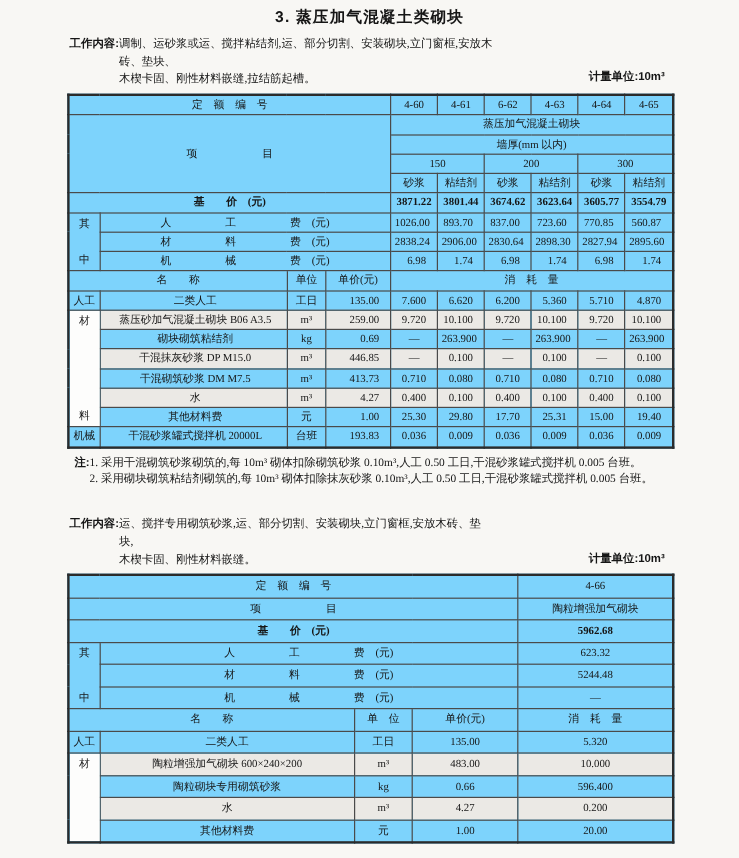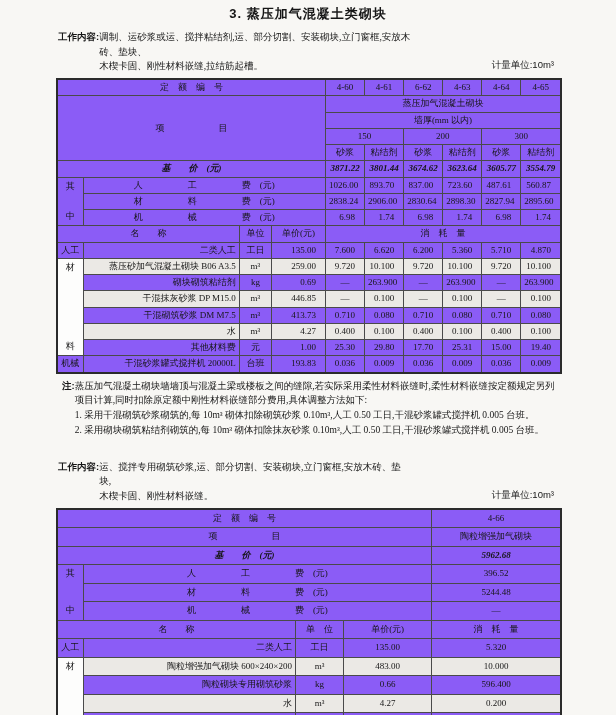--- a/index.html
+++ b/index.html
@@ -19,32 +19,32 @@
   .wc { position:relative; font-size:9.5px; line-height:1.55; margin:0 0 4px 2px; }
   .wc-flex { display:flex; }
   .wc-label {
     font-family:"Liberation Sans","DejaVu Sans",sans-serif;
     font-weight:bold; white-space:nowrap; flex:0 0 auto;
   }
   .wc-lines { flex:1; padding-right:150px; }
   .unit {
     position:absolute; right:8px; bottom:1px;
     font-family:"Liberation Sans","DejaVu Sans",sans-serif;
-    font-weight:normal; font-size:9.5px; white-space:nowrap;
-  }
-  table { width:100%; border-collapse:collapse; table-layout:fixed; font-size:9px; background:#8b5cf6; }
+    font-weight:bold; font-size:9.5px; white-space:nowrap;
+  }
+  table { width:100%; border-collapse:collapse; table-layout:fixed; font-size:9px; background:#7dd3fc; }
   table { border:2px solid #2b2b2b; }
   td {
     border:1px solid #4a4a4a; padding:2px 3px; text-align:center;
     line-height:1.25; overflow:hidden; white-space:nowrap; height:11px;
   }
   .t2 td { padding:3px 3px; height:11.5px; }
   tr.rule-t td { border-top:1.7px solid #2b2b2b; }
-  .bold { font-weight:bold;font-style:italic; }
-  .name-cell { text-align:right; padding-left:6px; }
+  .bold { font-weight:bold; }
+  .name-cell { text-align:center; padding-left:6px; }
   .num { text-align:right; padding-right:9px; }
   .shade { background:#ebe9e5; }
   .vcell { position:relative; }
   .vcell .vtop { position:absolute; top:3px; left:0; right:0; text-align:center; }
   .vcell .vbot { position:absolute; bottom:3px; left:0; right:0; text-align:center; }
   .note { display:flex; font-size:9.5px; line-height:1.55; margin:5px 0 0 6px; }
   .note-label {
     font-family:"Liberation Sans","DejaVu Sans",sans-serif;
     font-weight:bold; flex:0 0 auto;
   }
@@ -126,21 +126,21 @@
       <tr class="rule-t">
         <td rowspan="3" class="vcell">
           <span class="vtop">其</span>
           <span class="vbot">中</span>
         </td>
         <td colspan="3">人　　　　　工　　　　　费　(元)</td>
         <td class="num">1026.00</td>
         <td class="num">893.70</td>
         <td class="num">837.00</td>
         <td class="num">723.60</td>
-        <td class="num">487.61</td>
+        <td class="num">770.85</td>
         <td class="num">560.87</td>
       </tr>
       <tr>
         <td colspan="3">材　　　　　料　　　　　费　(元)</td>
         <td class="num">2838.24</td>
         <td class="num">2906.00</td>
         <td class="num">2830.64</td>
         <td class="num">2898.30</td>
         <td class="num">2827.94</td>
         <td class="num">2895.60</td>
@@ -253,21 +253,20 @@
         <td class="num">0.009</td>
         <td class="num">0.036</td>
         <td class="num">0.009</td>
       </tr>
     </tbody>
       </table>
 
     <div class="note">
       <span class="note-label">注:</span>
       <span class="note-body">
-        <span>蒸压加气混凝土砌块墙墙顶与混凝土梁或楼板之间的缝隙,若实际采用柔性材料嵌缝时,柔性材料嵌缝按定额规定另列项目计算,同时扣除原定额中刚性材料嵌缝部分费用,具体调整方法如下:</span>
         <div class="note-item">1. 采用干混砌筑砂浆砌筑的,每 10m³ 砌体扣除砌筑砂浆 0.10m³,人工 0.50 工日,干混砂浆罐式搅拌机 0.005 台班。</div>
         <div class="note-item">2. 采用砌块砌筑粘结剂砌筑的,每 10m³ 砌体扣除抹灰砂浆 0.10m³,人工 0.50 工日,干混砂浆罐式搅拌机 0.005 台班。</div>
       </span>
     </div>
 
     <div class="gap"></div>
 
     <div class="wc">
       <div class="wc-flex">
         <span class="wc-label">工作内容:</span>
@@ -299,21 +298,21 @@
       <tr class="rule-t">
         <td colspan="4" class="bold">基　　价　(元)</td>
         <td class="bold">5962.68</td>
       </tr>
       <tr class="rule-t">
         <td rowspan="3" class="vcell">
           <span class="vtop">其</span>
           <span class="vbot">中</span>
         </td>
         <td colspan="3">人　　　　　工　　　　　费　(元)</td>
-        <td>396.52</td>
+        <td>623.32</td>
       </tr>
       <tr>
         <td colspan="3">材　　　　　料　　　　　费　(元)</td>
         <td>5244.48</td>
       </tr>
       <tr>
         <td colspan="3">机　　　　　械　　　　　费　(元)</td>
         <td>—</td>
       </tr>
       <tr class="rule-t">

